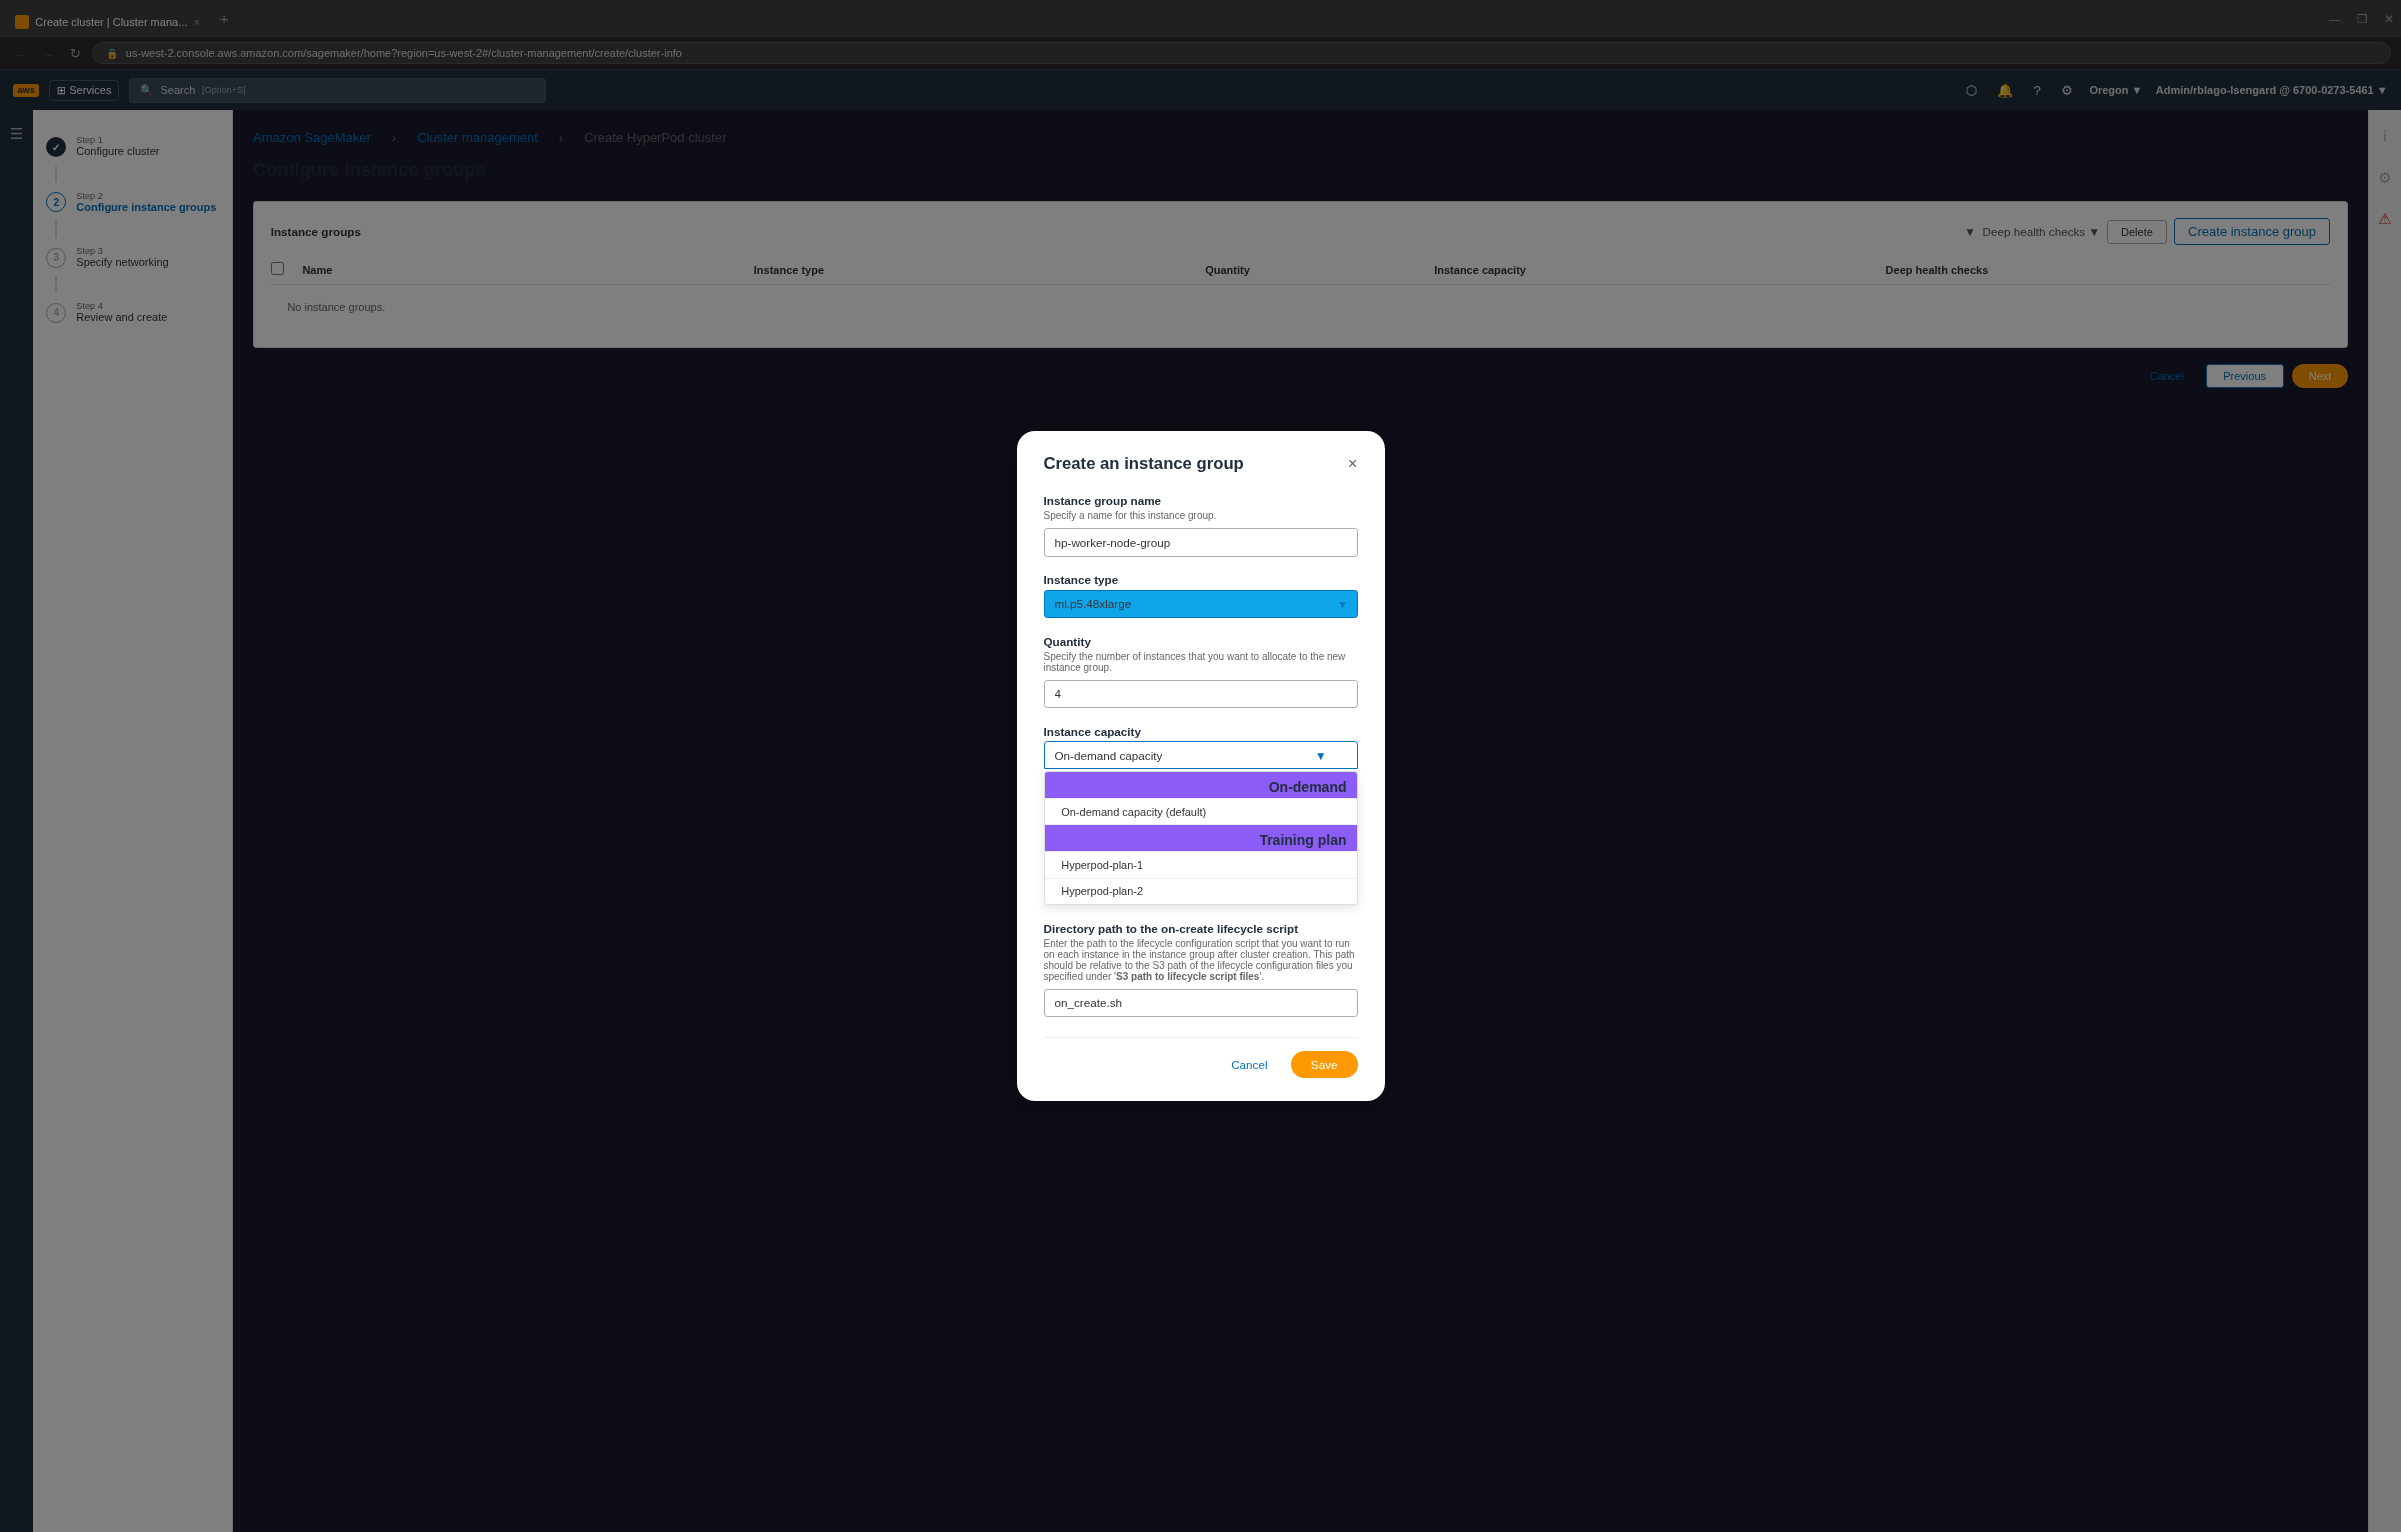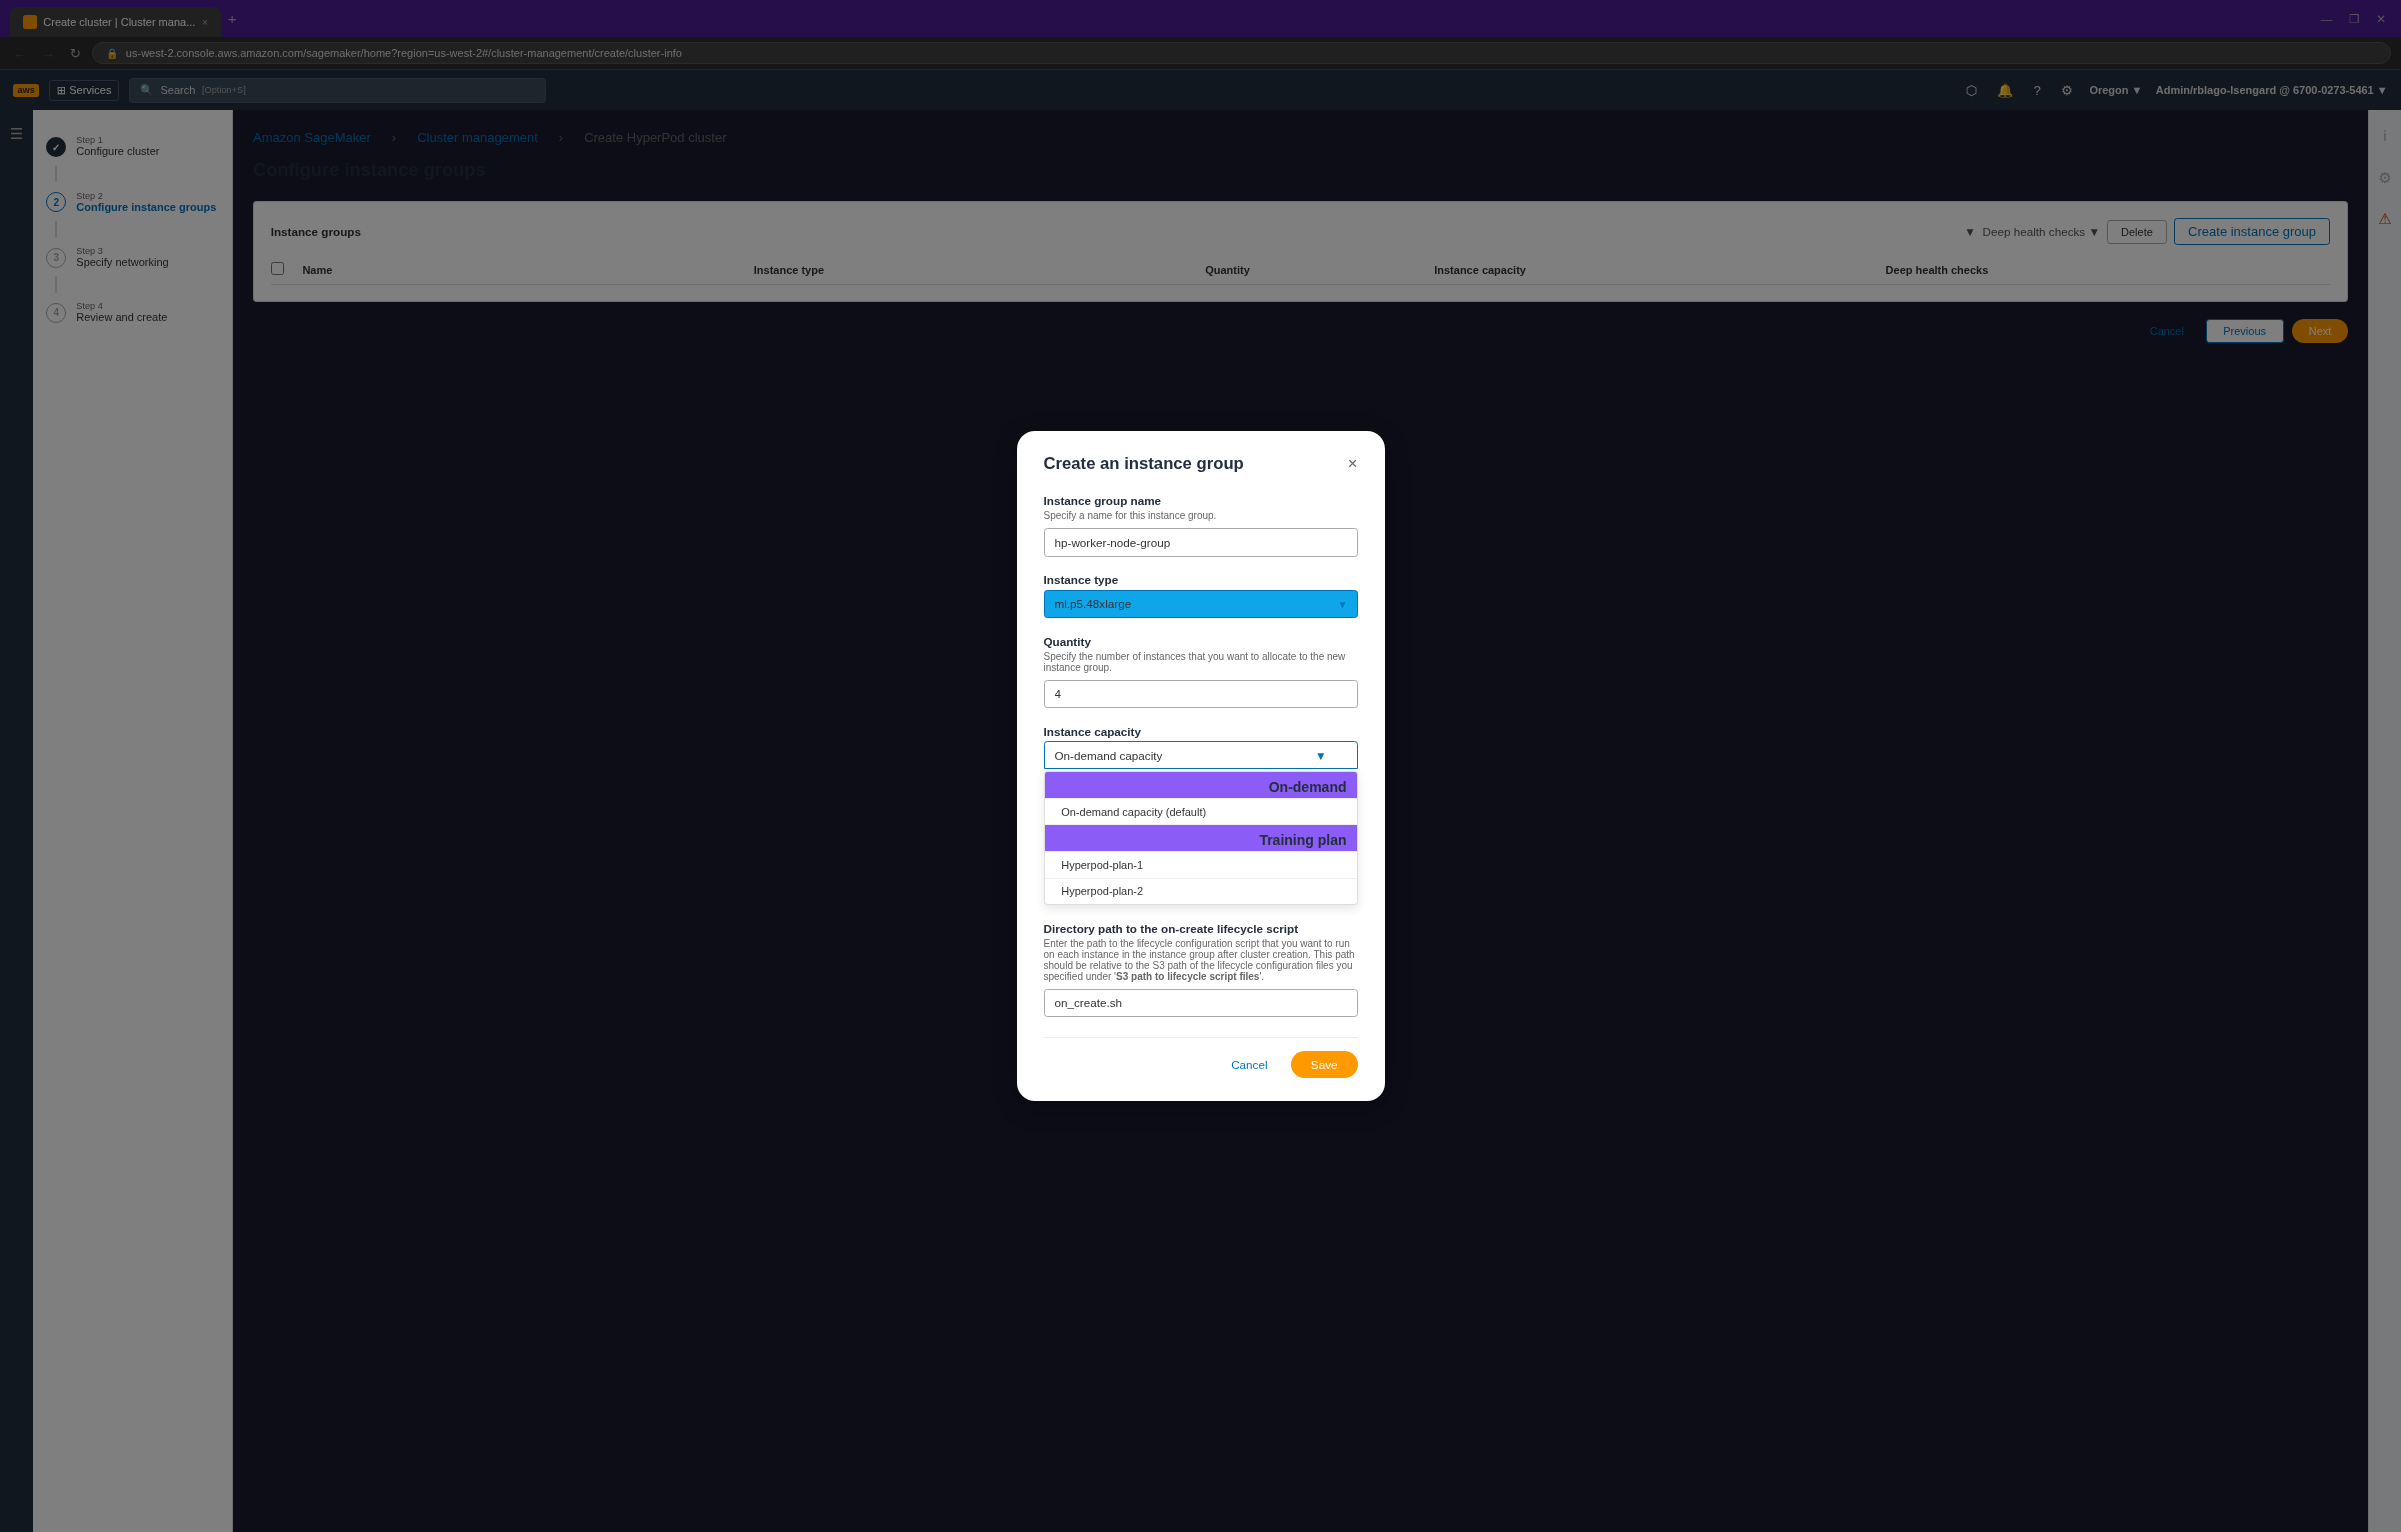--- a/index.html
+++ b/index.html
@@ -1,24 +1,24 @@
 <!DOCTYPE html>
 <html style="font-size:13.3px"><head>
   <meta charset="utf-8">
   <style>
     * { box-sizing: border-box; margin: 0; padding: 0; }
     body { font-family: 'Amazon Ember', Arial, sans-serif; font-size: 11.7px; background: #1a1a2e; color: #333; overflow: hidden; }
 
     
     .browser-chrome {
-      background: #4c1d95;
+      background: #404040;
       height: 37px;
       display: flex;
       align-items: center;
-      padding: 0 10px;
+      padding: 0 2px;
       gap: 6px;
     }
     .browser-tabs {
       display: flex;
       align-items: flex-end;
       height: 37px;
     }
     .browser-tab {
       background: #3c3c3c;
       color: #ddd;
@@ -612,20 +612,23 @@
         <div class="col-check">
           <input type="checkbox" style="">
         </div>
         <div class="col-name">Name</div>
         <div class="col-type">Instance type</div>
         <div class="col-qty">Quantity</div>
         <div class="col-cap">Instance capacity</div>
         <div class="col-health">Deep health checks</div>
       </div>
 
+      <div style="padding: 16.7px; color: #666; font-size: 11px; text-align: left;">
+        No instance groups.
+      </div>
     </div>
 
     <div style="display:flex; justify-content:flex-end; gap:8.3px; margin-top:16.7px;">
       <button class="btn-cancel">Cancel</button>
       <button class="btn-prev">Previous</button>
       <button class="btn-next">Next</button>
     </div>
   </div>
 
   <div class="right-sidebar">

